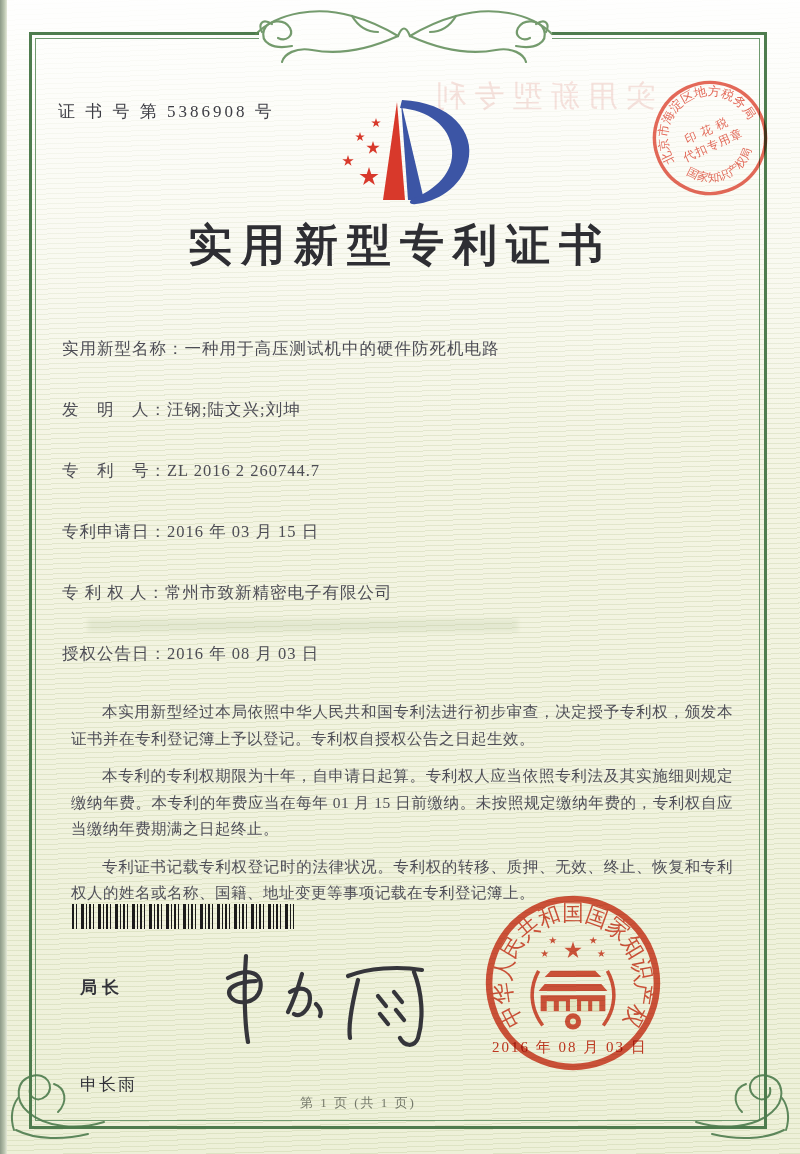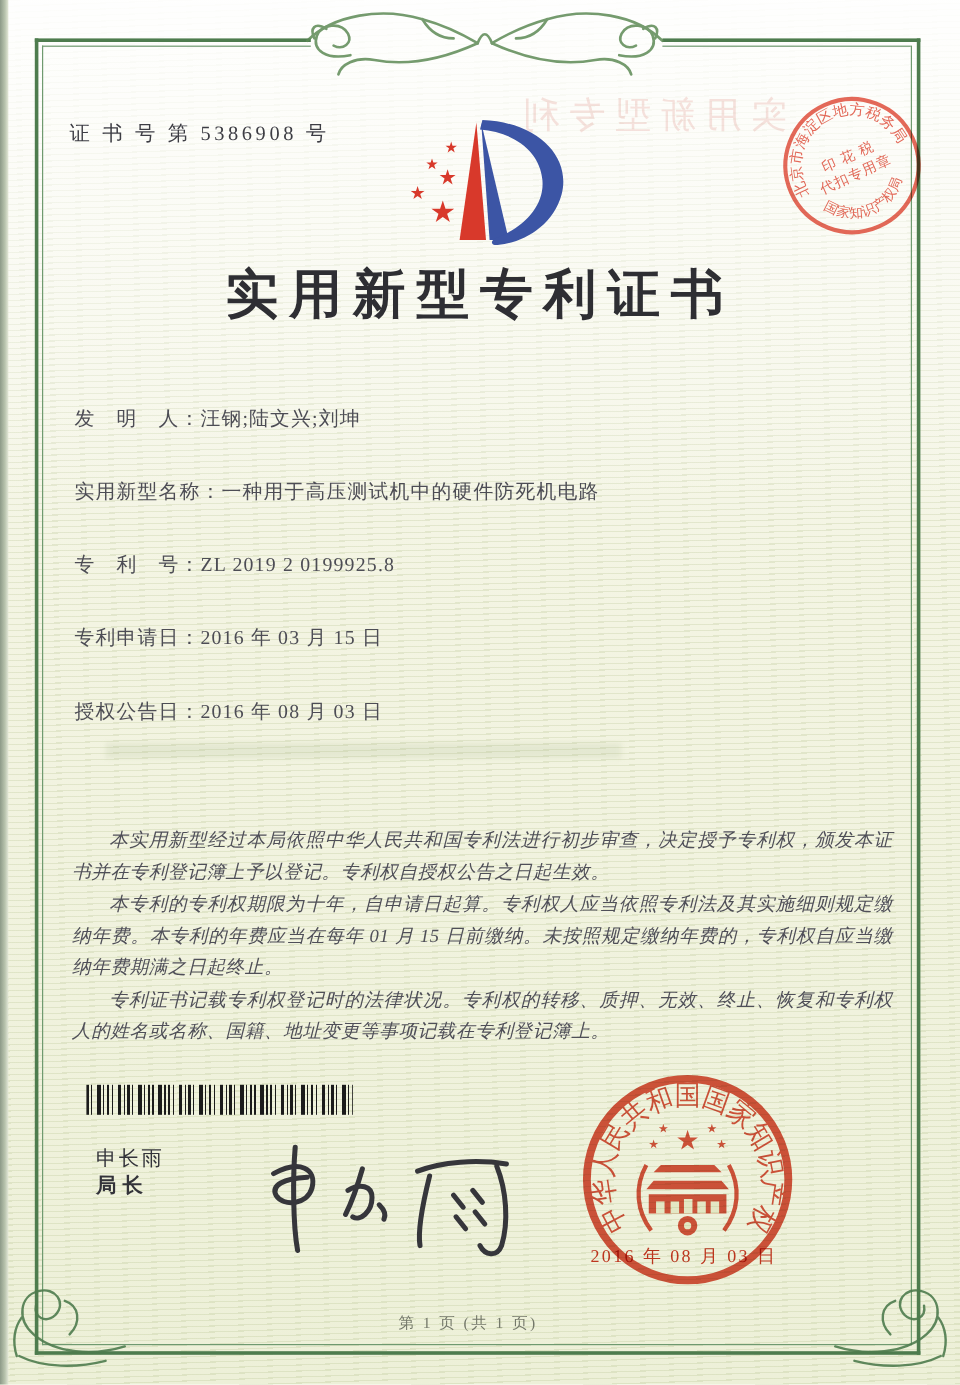--- a/index.html
+++ b/index.html
@@ -21,32 +21,32 @@
     color:rgba(205,80,66,.16);transform:scaleX(-1);white-space:nowrap;}
   .ghost-line{position:absolute;left:88px;top:619px;width:430px;height:13px;
     background:rgba(150,170,120,.14);filter:blur(2px);}
   .title{position:absolute;left:0;top:216px;width:800px;text-align:center;font-size:44px;
     font-weight:600;letter-spacing:9px;color:#2e2e33;}
   .fields{position:absolute;left:62px;top:338px;width:680px;}
   .field-row{height:61px;font-size:16.5px;color:#4d4d55;letter-spacing:1px;}
   .field-label{color:#4d4d55;}
   .paras{position:absolute;left:60px;top:688px;width:684px;font-size:15.5px;line-height:26.5px;
     color:#4f4f58;letter-spacing:.5px;text-align:justify;}
-  .paras p{margin:0;text-indent:2em;font-style:italic;}
+  .paras p{margin:11px;text-indent:2em;}
   .barcode{position:absolute;left:72px;top:904px;width:222px;height:25px;
     background:repeating-linear-gradient(90deg,#1b1b1b 0 2px,transparent 2px 4px,#1b1b1b 4px 5px,
       transparent 5px 9px,#1b1b1b 9px 12px,transparent 12px 14px,#1b1b1b 14px 15px,transparent 15px 17px);}
   .sig-title{position:absolute;left:80px;top:976px;font-size:17px;letter-spacing:5px;color:#33333a;font-weight:bold;}
-  .sig-name{position:absolute;left:80px;top:954px;font-size:17px;letter-spacing:2px;color:#33333a;}
+  .sig-name{position:absolute;left:80px;top:1073px;font-size:17px;letter-spacing:2px;color:#33333a;}
   .sig-svg{position:absolute;left:198px;top:940px;}
   .seal-svg{position:absolute;left:482px;top:892px;opacity:.9;mix-blend-mode:multiply;}
   .seal-date{position:absolute;left:492px;top:1038px;font-size:15px;letter-spacing:2px;
     color:#cc3a24;mix-blend-mode:multiply;}
   .stamp-svg{position:absolute;left:646px;top:74px;opacity:.85;mix-blend-mode:multiply;}
-  .footer{position:absolute;left:268px;top:1094px;width:180px;text-align:right;font-size:13px;
+  .footer{position:absolute;left:268px;top:1094px;width:180px;text-align:center;font-size:13px;
     letter-spacing:2px;color:#74786a;}
   .orn{position:absolute;}
 </style>
 </head>
 <body>
 
 <div class="page">
   <div class="scan-edge"></div>
 
   <div class="bl" style="left:29px;top:32px;width:3px;height:1097px;"></div>
@@ -132,30 +132,33 @@
       </text>
       <text x="60" y="56" text-anchor="middle" font-size="11" letter-spacing="1">印 花 税</text>
       <text x="60" y="71" text-anchor="middle" font-size="11" letter-spacing="1">代扣专用章</text>
     </g>
   </svg>
 
   <div class="title">实用新型专利证书</div>
 
   <div class="fields">
     <div class="field-row">
+      <span class="field-label">实用新型名称：</span><span class="field-value">一种用于高压测试机中的硬件防死机电路</span>
+    </div>
+    <div class="field-row">
       <span class="field-label">发　明　人：</span><span class="field-value">汪钢;陆文兴;刘坤</span>
     </div>
     <div class="field-row">
-      <span class="field-label">实用新型名称：</span><span class="field-value">一种用于高压测试机中的硬件防死机电路</span>
-    </div>
-    <div class="field-row">
-      <span class="field-label">专　利　号：</span><span class="field-value">ZL 2019 2 0199925.8</span>
+      <span class="field-label">专　利　号：</span><span class="field-value">ZL 2016 2 260744.7</span>
     </div>
     <div class="field-row">
       <span class="field-label">专利申请日：</span><span class="field-value">2016 年 03 月 15 日</span>
+    </div>
+    <div class="field-row">
+      <span class="field-label">专 利 权 人：</span><span class="field-value">常州市致新精密电子有限公司</span>
     </div>
     <div class="field-row">
       <span class="field-label">授权公告日：</span><span class="field-value">2016 年 08 月 03 日</span>
     </div>
   </div>
 
   <div class="paras">
     <p>本实用新型经过本局依照中华人民共和国专利法进行初步审查，决定授予专利权，颁发本证书并在专利登记簿上予以登记。专利权自授权公告之日起生效。</p>
     <p>本专利的专利权期限为十年，自申请日起算。专利权人应当依照专利法及其实施细则规定缴纳年费。本专利的年费应当在每年 01 月 15 日前缴纳。未按照规定缴纳年费的，专利权自应当缴纳年费期满之日起终止。</p>
     <p>专利证书记载专利权登记时的法律状况。专利权的转移、质押、无效、终止、恢复和专利权人的姓名或名称、国籍、地址变更等事项记载在专利登记簿上。</p>

